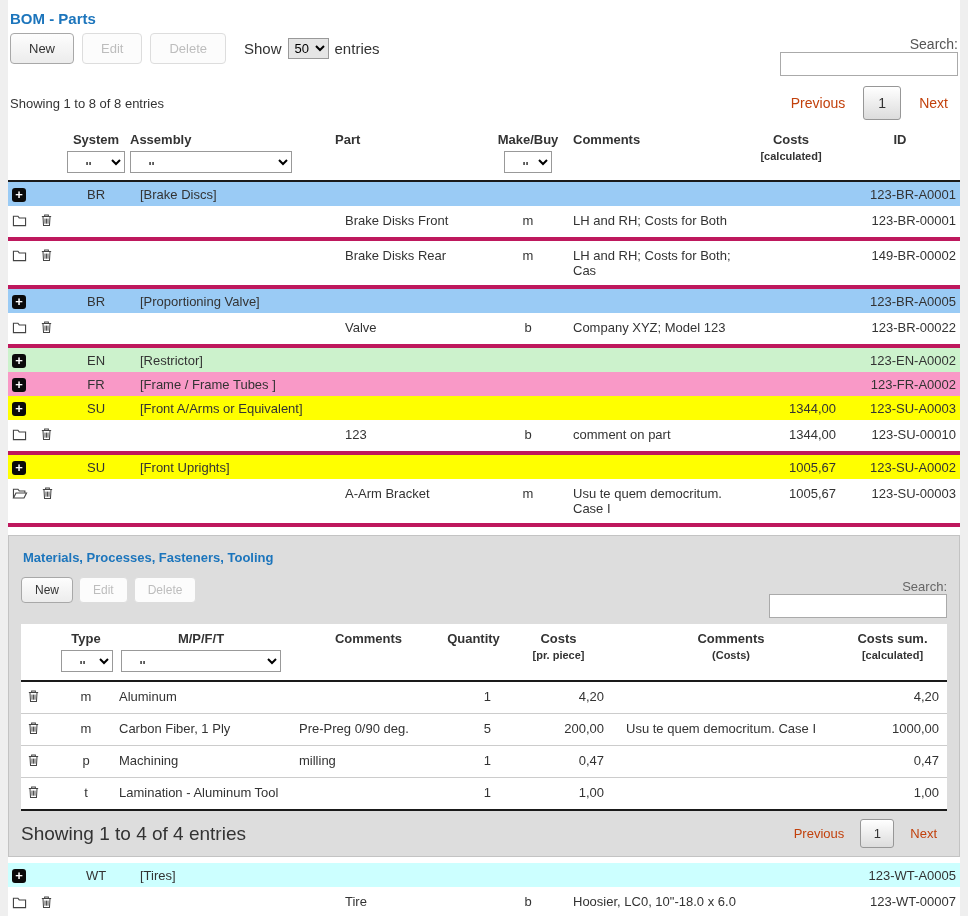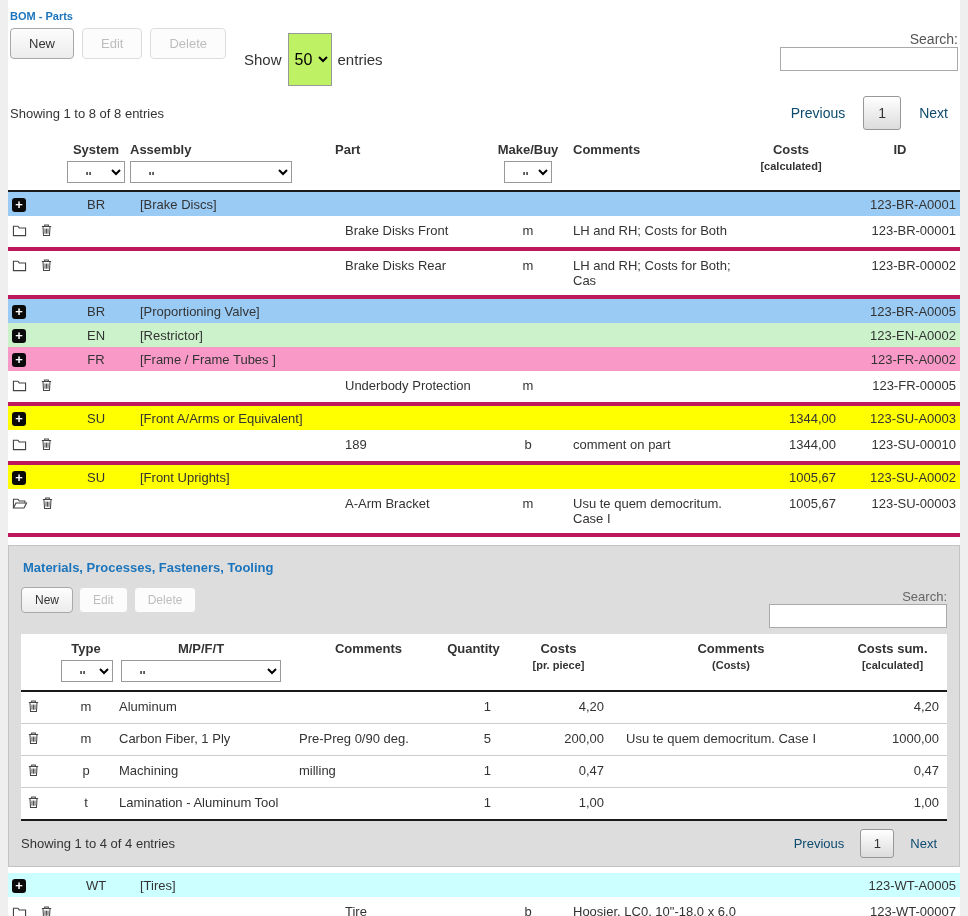--- a/index.html
+++ b/index.html
@@ -2,40 +2,40 @@
 <html><head>
 <meta charset="utf-8">
 <style>
   html,body{margin:0;padding:0;}
   body{
     width:968px; background:#efefef;
     font-family:"Liberation Sans", sans-serif;
     color:#333; font-size:13px;
   }
   .panel{background:#fff;margin:0 8px;padding-top:6px;}
-  .page-title{color:#1c75bc;font-size:11px;font-weight:bold;margin:4px 2px 2px 2px;}
+  .page-title{color:#1c75bc;font-size:15px;font-weight:bold;margin:4px 2px 2px 2px;}
   
   .toolbar{display:flex;align-items:flex-start;margin:6px 2px 0 2px;}
   .btn{
     display:inline-block;border:1px solid #a8a8a8;border-radius:4px;
     background:linear-gradient(#fdfdfd,#ececec);
     color:#333;font-size:13px;padding:7px 18px;margin-right:8px;cursor:pointer;
   }
   .btn.disabled{border-color:#ddd;color:#bdbdbd;background:#fcfcfc;}
   .btn.small{padding:5px 13px;font-size:12px;margin-right:6px;}
   .show-entries{display:flex;align-items:center;font-size:15px;margin:5px 0 0 10px;color:#333;}
-  .show-entries select{margin:0 6px;font-size:16px;padding:16px 2px;border:1px solid #999;background:#bef264;}
+  .show-entries select{margin:0 6px;font-size:13px;padding:1px 2px;border:1px solid #999;background:#e5e5e5;}
   .spacer{flex:1;}
   .searchbox{display:flex;align-items:flex-end;font-size:14px;color:#555;margin-top:3px;flex-direction:column;}
   .searchbox input{width:172px;height:20px;border:1px solid #aaa;margin-left:8px;background:#fff;}
   
   .info-row{display:flex;align-items:center;justify-content:space-between;margin:10px 2px 2px 2px;}
   .info-text{font-size:13px;color:#333;}
   .pager{display:flex;align-items:center;}
-  .pglink{color:#0c4a6e;font-size:14px;padding:0 10px;cursor:pointer;}
+  .pglink{color:#c2410c;font-size:14px;padding:0 10px;cursor:pointer;}
   .pgbox{
     display:inline-block;min-width:12px;text-align:center;border:1px solid #979797;border-radius:3px;
     padding:8px 12px;margin:0 8px;background:linear-gradient(#fff,#dcdcdc);color:#333;font-size:14px;cursor:pointer;
   }
   .pager.small .pglink{font-size:13px;}
   .pager.small .pgbox{padding:6px 10px;margin:0 6px;font-size:13px;}
   
   table.grid{border-collapse:collapse;table-layout:fixed;width:952px;margin-top:6px;}
   table.grid th{font-weight:bold;font-size:13px;vertical-align:top;padding:4px 0 4px 0;border-bottom:2px solid #1a1a1a;}
   .hname{padding:2px 0;}
@@ -85,21 +85,21 @@
   .sdel{text-align:left;padding-left:6px !important;}
   .stype{text-align:center;}
   th.smpft{text-align:left;padding-left:8px;}
   .smpft{text-align:left;}
   .sqty{text-align:right;padding-right:10px !important;}
   .scost{text-align:right;padding-right:12px !important;}
   .scom2{text-align:left;padding-left:10px !important;}
   .csum{text-align:right;padding-right:8px !important;}
   th.csum{text-align:right;padding-right:8px;}
   .sub-footer{display:flex;align-items:center;justify-content:space-between;margin-top:8px;}
-  .sub-footer .info-text{font-size:13px;}
+  .sub-footer .info-text{font-size:19px;}
 </style>
 </head>
 <body>
 
 <div class="panel">
 
   <div class="page-title">BOM - Parts</div>
 
   <div class="toolbar">
     <span class="btn">New</span>
@@ -210,34 +210,52 @@
                 <path d="M2 3.8h10M5 3.5V2h4v1.5M3.2 3.8l.6 9.7h6.4l.6-9.7" fill="none" stroke="#444" stroke-width="1.1"></path>
                 <path d="M5.4 6v5.5M7 6v5.5M8.6 6v5.5" fill="none" stroke="#444" stroke-width="1"></path>
               </svg></span>
         </td>
         <td></td>
         <td></td>
         <td class="cpart">Brake Disks Rear</td>
         <td class="cmb">m</td>
         <td class="ccom">LH and RH; Costs for Both; Cas</td>
         <td class="ccost"></td>
-        <td class="cid">123-BR-00002</td>
+        <td class="cid">149-BR-00002</td>
       </tr>
 
       <tr class="r-asm bg-blue">
         <td class="ci"><span class="expand-icon">+</span></td>
         <td class="csys">BR</td>
         <td class="casm">[Proportioning Valve]</td>
         <td></td>
         <td></td>
         <td></td>
         <td class="ccost"></td>
         <td class="cid">123-BR-A0005</td>
       </tr>
 
+      <tr class="r-part">
+        <td class="ci">
+          <span class="icn"><svg width="15" height="14" viewBox="0 0 16 15">
+                <path d="M1.5 3.5h4.8l1.4 1.8h6.8v8.2h-13z" fill="none" stroke="#444" stroke-width="1.2"></path>
+              </svg></span>
+          <span class="icn"><svg width="13" height="14" viewBox="0 0 14 15">
+                <path d="M2 3.8h10M5 3.5V2h4v1.5M3.2 3.8l.6 9.7h6.4l.6-9.7" fill="none" stroke="#444" stroke-width="1.1"></path>
+                <path d="M5.4 6v5.5M7 6v5.5M8.6 6v5.5" fill="none" stroke="#444" stroke-width="1"></path>
+              </svg></span>
+        </td>
+        <td></td>
+        <td></td>
+        <td class="cpart">Valve</td>
+        <td class="cmb">b</td>
+        <td class="ccom">Company XYZ; Model 123</td>
+        <td class="ccost"></td>
+        <td class="cid">123-BR-00022</td>
+      </tr>
 
       <tr class="r-asm bg-green">
         <td class="ci"><span class="expand-icon">+</span></td>
         <td class="csys">EN</td>
         <td class="casm">[Restrictor]</td>
         <td></td>
         <td></td>
         <td></td>
         <td class="ccost"></td>
         <td class="cid">123-EN-A0002</td>
@@ -248,63 +266,45 @@
         <td class="ci"><span class="expand-icon">+</span></td>
         <td class="csys">FR</td>
         <td class="casm">[Frame / Frame Tubes ]</td>
         <td></td>
         <td></td>
         <td></td>
         <td class="ccost"></td>
         <td class="cid">123-FR-A0002</td>
       </tr>
 
+
+      <tr class="r-asm bg-yellow">
+        <td class="ci"><span class="expand-icon">+</span></td>
+        <td class="csys">SU</td>
+        <td class="casm">[Front A/Arms or Equivalent]</td>
+        <td></td>
+        <td></td>
+        <td></td>
+        <td class="ccost">1344,00</td>
+        <td class="cid">123-SU-A0003</td>
+      </tr>
+
       <tr class="r-part">
         <td class="ci">
           <span class="icn"><svg width="15" height="14" viewBox="0 0 16 15">
                 <path d="M1.5 3.5h4.8l1.4 1.8h6.8v8.2h-13z" fill="none" stroke="#444" stroke-width="1.2"></path>
               </svg></span>
           <span class="icn"><svg width="13" height="14" viewBox="0 0 14 15">
                 <path d="M2 3.8h10M5 3.5V2h4v1.5M3.2 3.8l.6 9.7h6.4l.6-9.7" fill="none" stroke="#444" stroke-width="1.1"></path>
                 <path d="M5.4 6v5.5M7 6v5.5M8.6 6v5.5" fill="none" stroke="#444" stroke-width="1"></path>
               </svg></span>
         </td>
         <td></td>
         <td></td>
-        <td class="cpart">Underbody Protection</td>
-        <td class="cmb">m</td>
-        <td class="ccom"></td>
-        <td class="ccost"></td>
-        <td class="cid">123-FR-00005</td>
-      </tr>
-
-      <tr class="r-asm bg-yellow">
-        <td class="ci"><span class="expand-icon">+</span></td>
-        <td class="csys">SU</td>
-        <td class="casm">[Front A/Arms or Equivalent]</td>
-        <td></td>
-        <td></td>
-        <td></td>
-        <td class="ccost">1344,00</td>
-        <td class="cid">123-SU-A0003</td>
-      </tr>
-
-      <tr class="r-part">
-        <td class="ci">
-          <span class="icn"><svg width="15" height="14" viewBox="0 0 16 15">
-                <path d="M1.5 3.5h4.8l1.4 1.8h6.8v8.2h-13z" fill="none" stroke="#444" stroke-width="1.2"></path>
-              </svg></span>
-          <span class="icn"><svg width="13" height="14" viewBox="0 0 14 15">
-                <path d="M2 3.8h10M5 3.5V2h4v1.5M3.2 3.8l.6 9.7h6.4l.6-9.7" fill="none" stroke="#444" stroke-width="1.1"></path>
-                <path d="M5.4 6v5.5M7 6v5.5M8.6 6v5.5" fill="none" stroke="#444" stroke-width="1"></path>
-              </svg></span>
-        </td>
-        <td></td>
-        <td></td>
-        <td class="cpart">189</td>
+        <td class="cpart">123</td>
         <td class="cmb">b</td>
         <td class="ccom">comment on part</td>
         <td class="ccost">1344,00</td>
         <td class="cid">123-SU-00010</td>
       </tr>
 
       <tr class="r-asm bg-yellow">
         <td class="ci"><span class="expand-icon">+</span></td>
         <td class="csys">SU</td>
         <td class="casm">[Front Uprights]</td>

